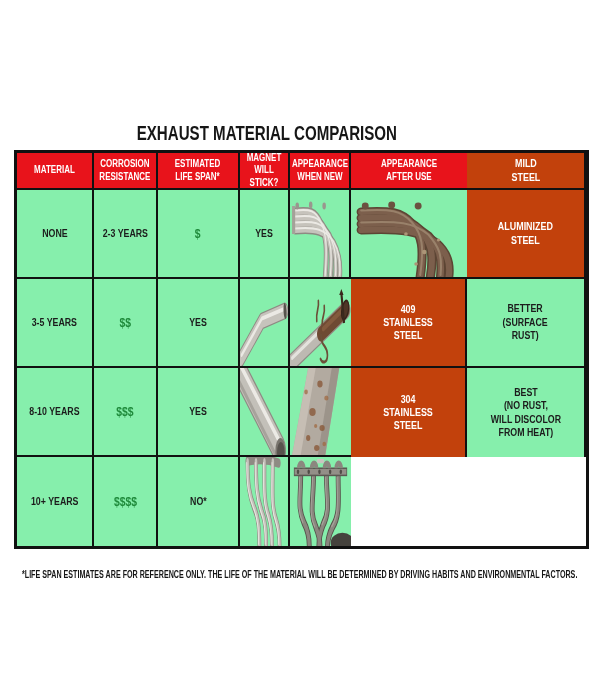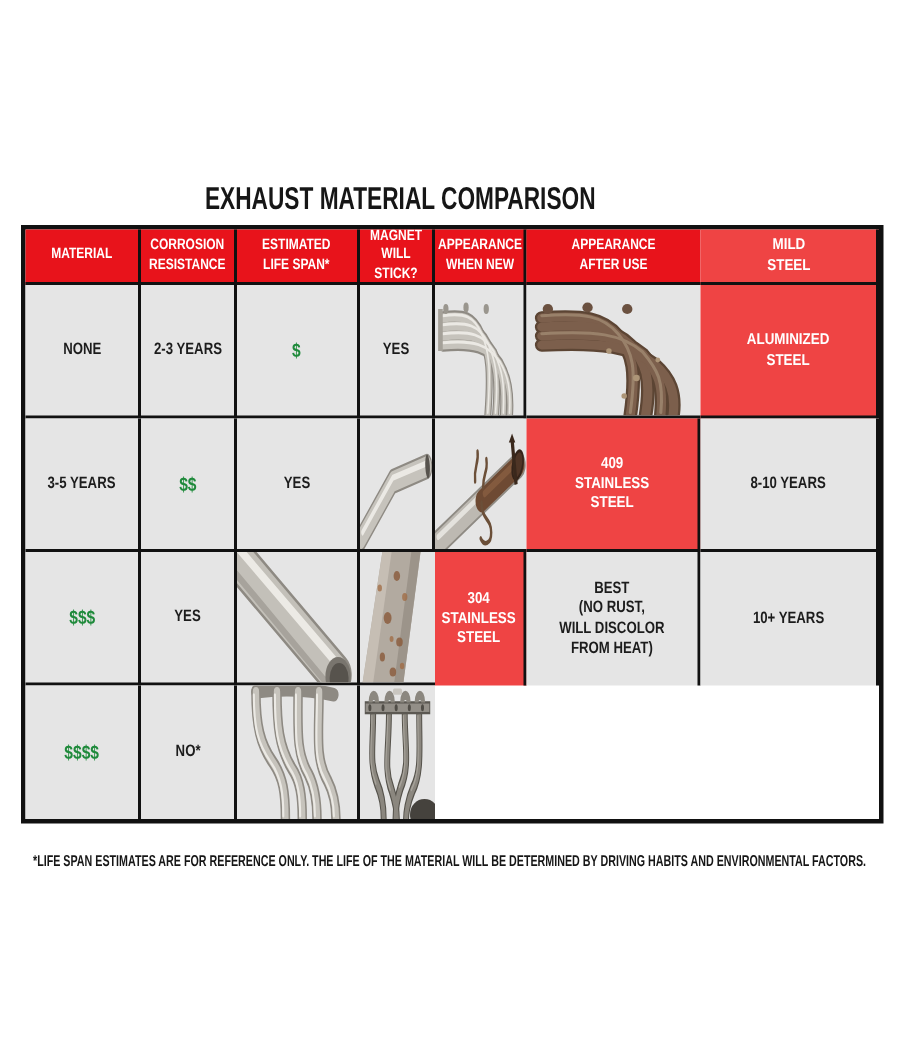--- a/index.html
+++ b/index.html
@@ -18,26 +18,26 @@
     position:absolute;left:14px;top:150px;width:569px;
     border:3px solid #111111;
     display:grid;
     grid-template-columns:77px 64px 82px 50px 61px 116px 119px;
     grid-template-rows:37px 89px 89px 89px 89px;
     background:#ffffff;
   }
   .cell{
     box-sizing:border-box;border-right:2px solid #111111;border-bottom:2px solid #111111;
     display:flex;align-items:center;justify-content:center;text-align:center;overflow:hidden;
-    background:#e5e5e5;
+    background:#86efac;
   }
   .cell.last-col{border-right:none;}
   .cell.last-row{border-bottom:none;}
   .hdr{background:#e8131b;color:#ffffff;font-size:10px;}
-  .mat{background:#ef4444;color:#ffffff;font-size:10.5px;}
+  .mat{background:#c2410c;color:#ffffff;font-size:10.5px;}
   .data{font-size:11px;color:#1c1c1c;}
   .cost{color:#1f8a3b;font-size:13px;}
   .photo{padding:0;}
   .photo svg{display:block;width:100%;height:100%;}
   .cond{display:inline-block;transform:scaleX(0.8);transform-origin:50% 50%;white-space:pre-line;line-height:1.22;}
   .cond-m{display:inline-block;transform:scaleX(0.85);transform-origin:50% 50%;white-space:pre-line;line-height:1.25;}
   
   #footnotes{position:absolute;left:22px;top:556px;width:570px;color:#161616;}
   #footnotes p{margin:12px 0 4px 0;font-size:10.5px;white-space:nowrap;}
   #footnotes .squeeze{display:inline-block;transform:scaleX(0.68);transform-origin:0 50%;}
@@ -193,20 +193,25 @@
         </g>
       </svg>
     </div>
 
     <div class="cell mat">
         <span class="cond-m">409
 STAINLESS
 STEEL</span>
       </div>
     <div class="cell data">
+        <span class="cond">BETTER
+(SURFACE
+RUST)</span>
+      </div>
+    <div class="cell data">
         <span class="cond">8-10 YEARS</span>
       </div>
     <div class="cell data cost">
         <span class="cond">$$$</span>
       </div>
     <div class="cell data">
         <span class="cond">YES</span>
       </div>
     <div class="cell photo">
       <svg viewBox="0 0 114 87" preserveAspectRatio="none">

